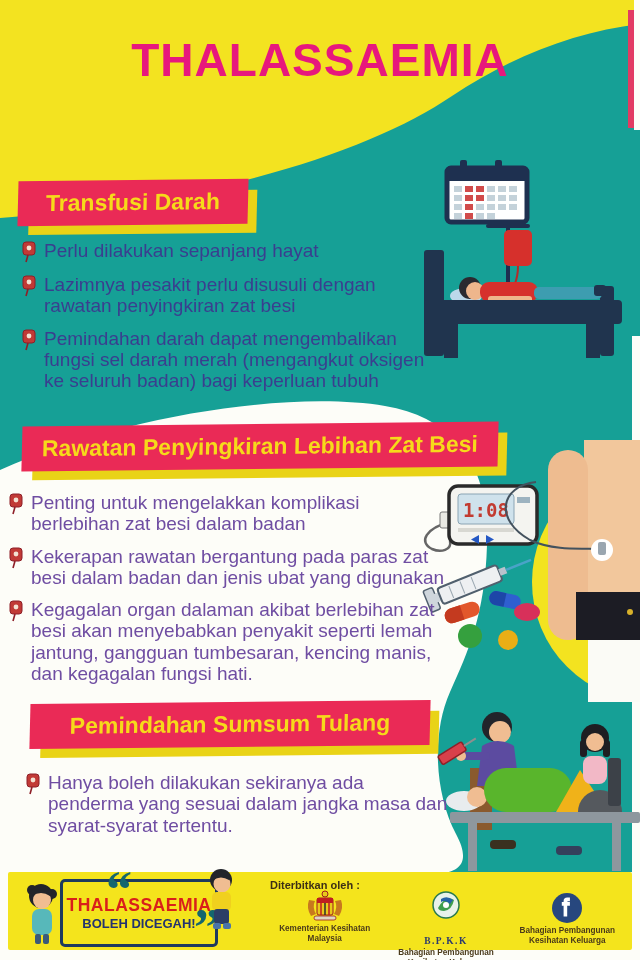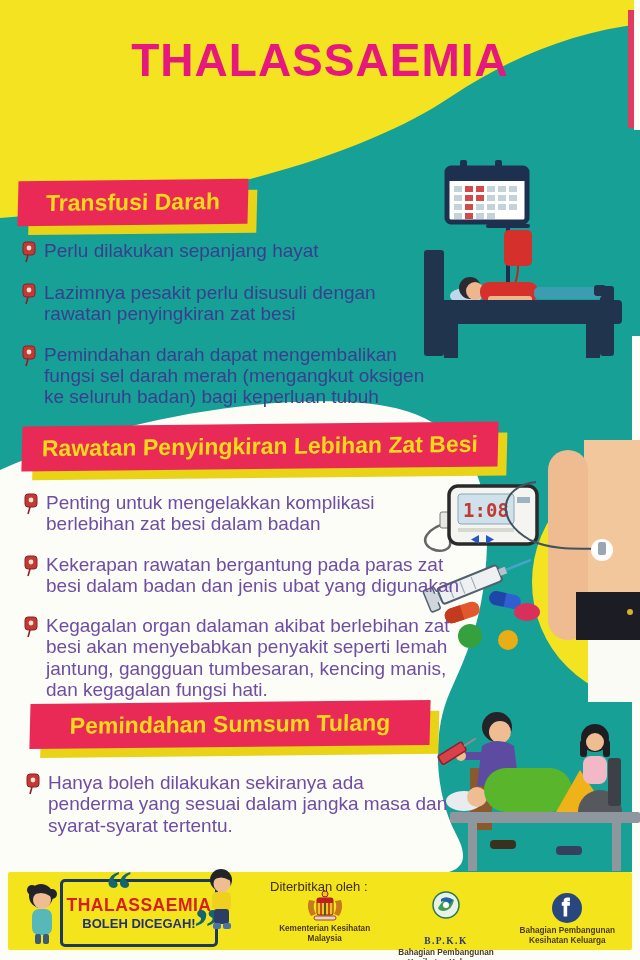--- a/index.html
+++ b/index.html
@@ -11,42 +11,42 @@
     color:#e7187d;font-weight:bold;font-size:46px;line-height:1.06;letter-spacing:1px;}
   
   .banner{position:absolute;z-index:2;background:#ea2a56;color:#f6da1a;
     font-weight:bold;font-size:23px;padding:9px 20px;
     transform:skewX(-2deg) rotate(-0.6deg);
     box-shadow:10px 10px 0 -1px #e9d317;white-space:nowrap;}
   .banner.b1{left:18px;top:180px;padding:9px 28px;}
   .banner.b2{left:22px;top:424px;}
   .banner.b3{left:30px;top:702px;width:360px;text-align:center;}
   
-  .bullets{position:absolute;z-index:2;display:flex;flex-direction:column;gap:19px;}
+  .bullets{position:absolute;z-index:2;display:flex;flex-direction:column;gap:11px;}
   .bullets.s1{left:22px;top:240px;width:412px;color:#3a3e8f;}
-  .bullets.s2{left:24px;top:492px;width:438px;color:#6f4da2;}
+  .bullets.s2{left:9px;top:492px;width:438px;color:#6f4da2;}
   .bullets.s3{left:26px;top:772px;width:424px;color:#6f4da2;}
   .bullet{display:flex;gap:8px;font-size:19px;line-height:1.12;}
   .bullet .bicon{flex:0 0 14px;margin-top:1px;}
   
   .footer{position:absolute;left:8px;top:872px;width:624px;height:78px;z-index:3;
     background:#f4e41c;border-radius:2px;}
   .slogan-frame{position:absolute;left:52px;top:7px;width:152px;height:62px;
     border:3px solid #1d3a5e;border-radius:5px;display:flex;flex-direction:column;
     align-items:center;justify-content:center;}
   .slogan-title{color:#d91f1b;font-weight:bold;font-size:17.5px;letter-spacing:.5px;}
   .slogan-sub{color:#23336f;font-weight:bold;font-size:13px;margin-top:0;}
   .quote{position:absolute;font-family:"Liberation Serif",serif;font-weight:bold;
     font-size:52px;color:#14666e;line-height:1;z-index:4;}
   .quote.open{left:98px;top:-8px;}
   .quote.close{left:186px;top:30px;}
   .kid{position:absolute;z-index:4;}
   .kid.girl{left:8px;top:10px;}
   .kid.boy{left:192px;top:-4px;}
-  .pub-label{position:absolute;left:262px;top:7px;font-size:13px;font-weight:normal;
+  .pub-label{position:absolute;left:262px;top:7px;font-size:11px;font-weight:bold;
     color:#3c2f16;}
   .pubs{position:absolute;left:256px;top:18px;right:4px;bottom:2px;display:flex;
     justify-content:space-between;}
   .pub{display:flex;flex-direction:column;align-items:center;text-align:center;
     width:128px;}
   .pub .picon{height:34px;display:flex;align-items:flex-end;justify-content:center;}
   .pub-acronym{font-family:"Liberation Serif",serif;color:#2c3a6e;font-weight:bold;
     font-size:9.5px;letter-spacing:1.5px;margin-top:16px;}
   .pub-name{font-size:8.2px;font-weight:bold;color:#4a3a1a;line-height:1.25;margin-top:2px;}
   .pub-url{font-size:8.2px;font-weight:bold;color:#4a3a1a;margin-top:20px;}

